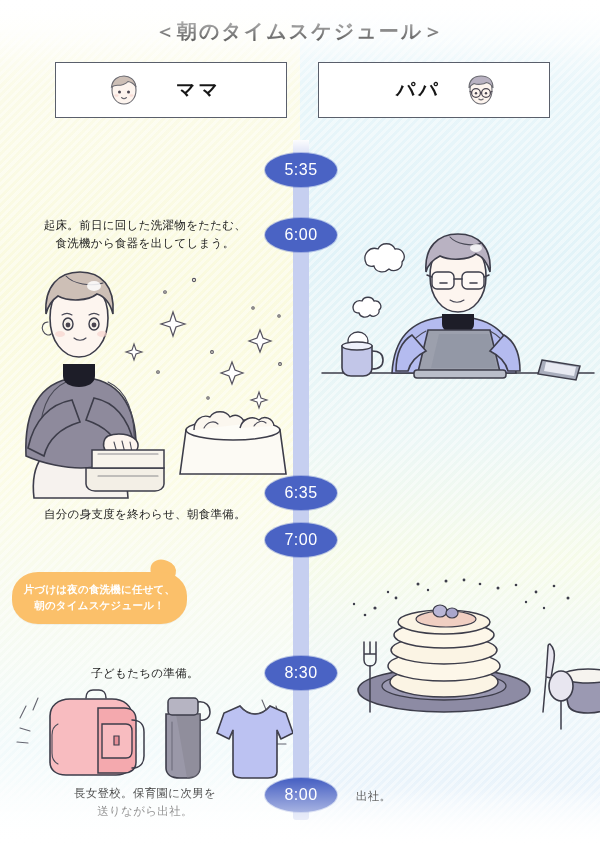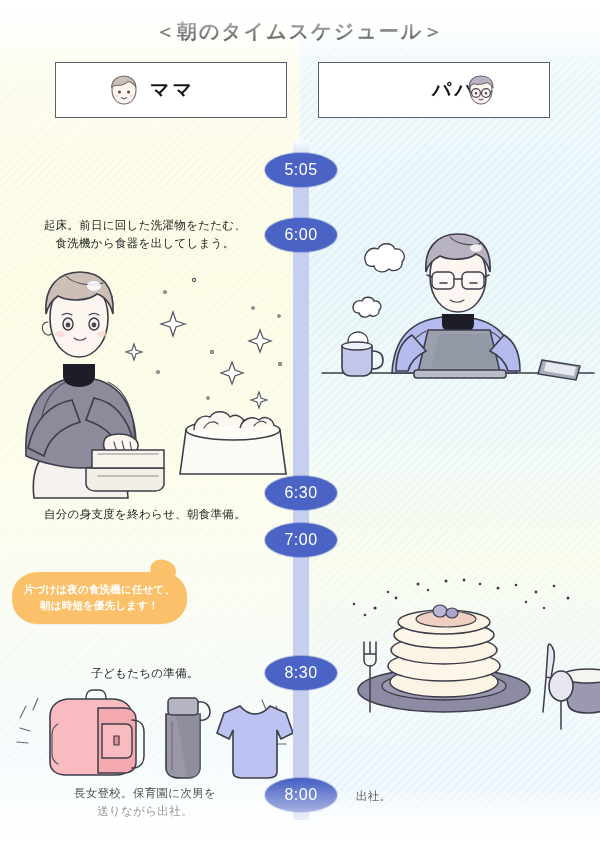--- a/index.html
+++ b/index.html
@@ -35,23 +35,23 @@
     position:absolute;left:0;top:18px;width:600px;text-align:center;
     font-size:20px;font-weight:bold;color:#1a1a1a;letter-spacing:2px;
   }
   
   .hdr{
     position:absolute;top:62px;height:56px;
     background:#ffffff;border:1.5px solid #5a5f6b;
     box-sizing:border-box;display:flex;align-items:center;
   }
   .hdr.left{left:55px;width:232px;justify-content:flex-start;padding-left:36px;}
-  .hdr.right{left:318px;width:232px;justify-content:flex-end;padding-right:16px;}
+  .hdr.right{left:318px;width:232px;justify-content:flex-end;padding-right:52px;}
   .hdr-label{font-size:19px;font-weight:bold;color:#161616;letter-spacing:3px;}
-  .hdr.left .hdr-label{margin-left:58px;}
+  .hdr.left .hdr-label{margin-left:84px;}
   .hdr.right .hdr-label{margin-right:56px;}
   .avatar{position:absolute;top:6px;width:44px;height:44px;}
   .hdr.left .avatar{left:46px;}
   .hdr.right .avatar{right:46px;}
 
   
   .tl-bar{
     position:absolute;left:293px;top:140px;width:16px;height:680px;
     background:#c6cff0;border-radius:3px;
   }
@@ -331,27 +331,27 @@
       <path d="M226 22l-16 7-7 20 12 6 4-9v42c0 4 3 6 9 6h26c6 0 9-2 9-6V46l4 9 12-6-7-20-16-7c-5 6-10 8-15 8s-10-2-15-8z" fill="#bcc2f2" stroke="#3d3d4a" stroke-width="1.6"></path>
       <path d="M226 22c5 6 10 8 15 8s10-2 15-8" class="ln-t"></path>
       <path d="M219 46l-3 8M263 46l3 8" class="ln-t" opacity=".6"></path>
     </svg>
   </div>
 
   <div class="tl-bar"></div>
   <div class="tl-bar-fade"></div>
 
   <div class="pill-wrap" style="top:153px;">
-      <div class="pill">5:05</div>
+      <div class="pill">5:35</div>
     </div>
   <div class="pill-wrap" style="top:218px;">
       <div class="pill">6:00</div>
     </div>
   <div class="pill-wrap" style="top:476px;">
-      <div class="pill">6:30</div>
+      <div class="pill">6:35</div>
     </div>
   <div class="pill-wrap" style="top:523px;">
       <div class="pill">7:00</div>
     </div>
   <div class="pill-wrap" style="top:656px;">
       <div class="pill">8:30</div>
     </div>
   <div class="pill-wrap" style="top:778px;">
       <div class="pill">8:00</div>
     </div>
@@ -360,18 +360,18 @@
 
   <div class="cap r" style="left:26px;top:217px;width:238px;">起床。前日に回した洗濯物をたたむ、
 食洗機から食器を出してしまう。</div>
   <div class="cap r" style="left:26px;top:506px;width:238px;">自分の身支度を終わらせ、朝食準備。</div>
   <div class="cap r" style="left:26px;top:665px;width:238px;">子どもたちの準備。</div>
   <div class="cap r" style="left:26px;top:785px;width:238px;">長女登校。保育園に次男を
 送りながら出社。</div>
 
   <div class="bubble-tail"></div>
   <div class="bubble">片づけは夜の食洗機に任せて、
-朝は時短を優先します！</div>
+朝のタイムスケジュール！</div>
 
   <div class="vig-top"></div>
   <div class="vig-bot"></div>
 
 </div>
 
 </body></html>

